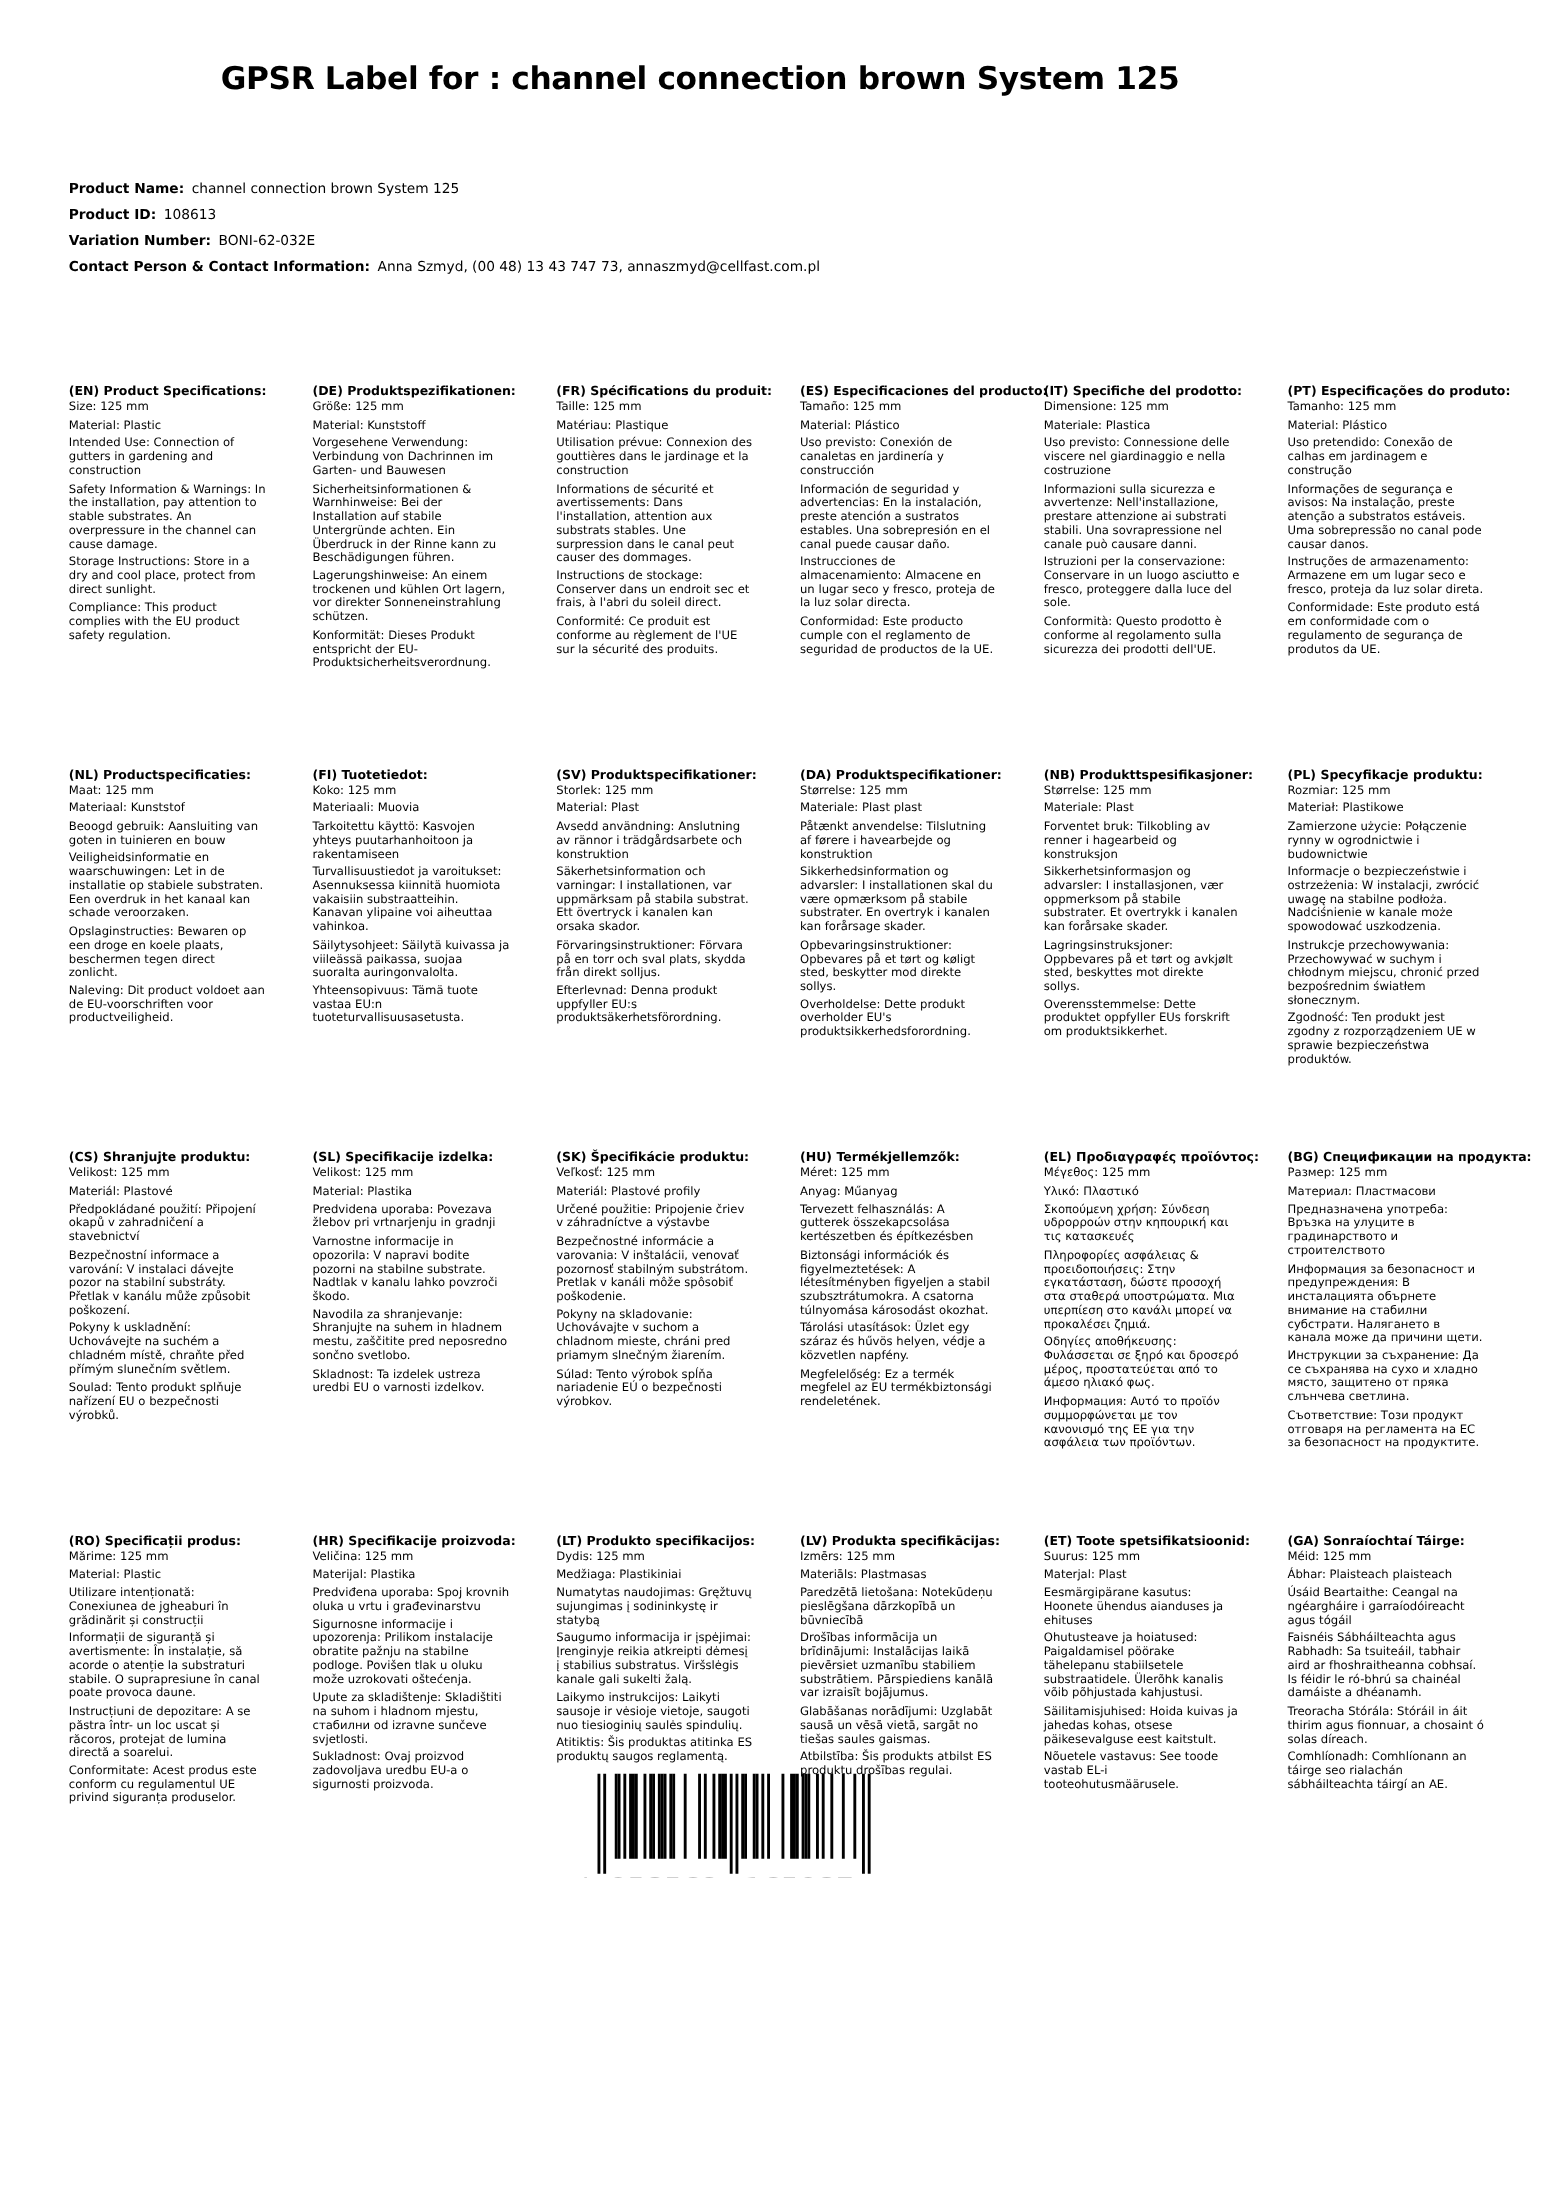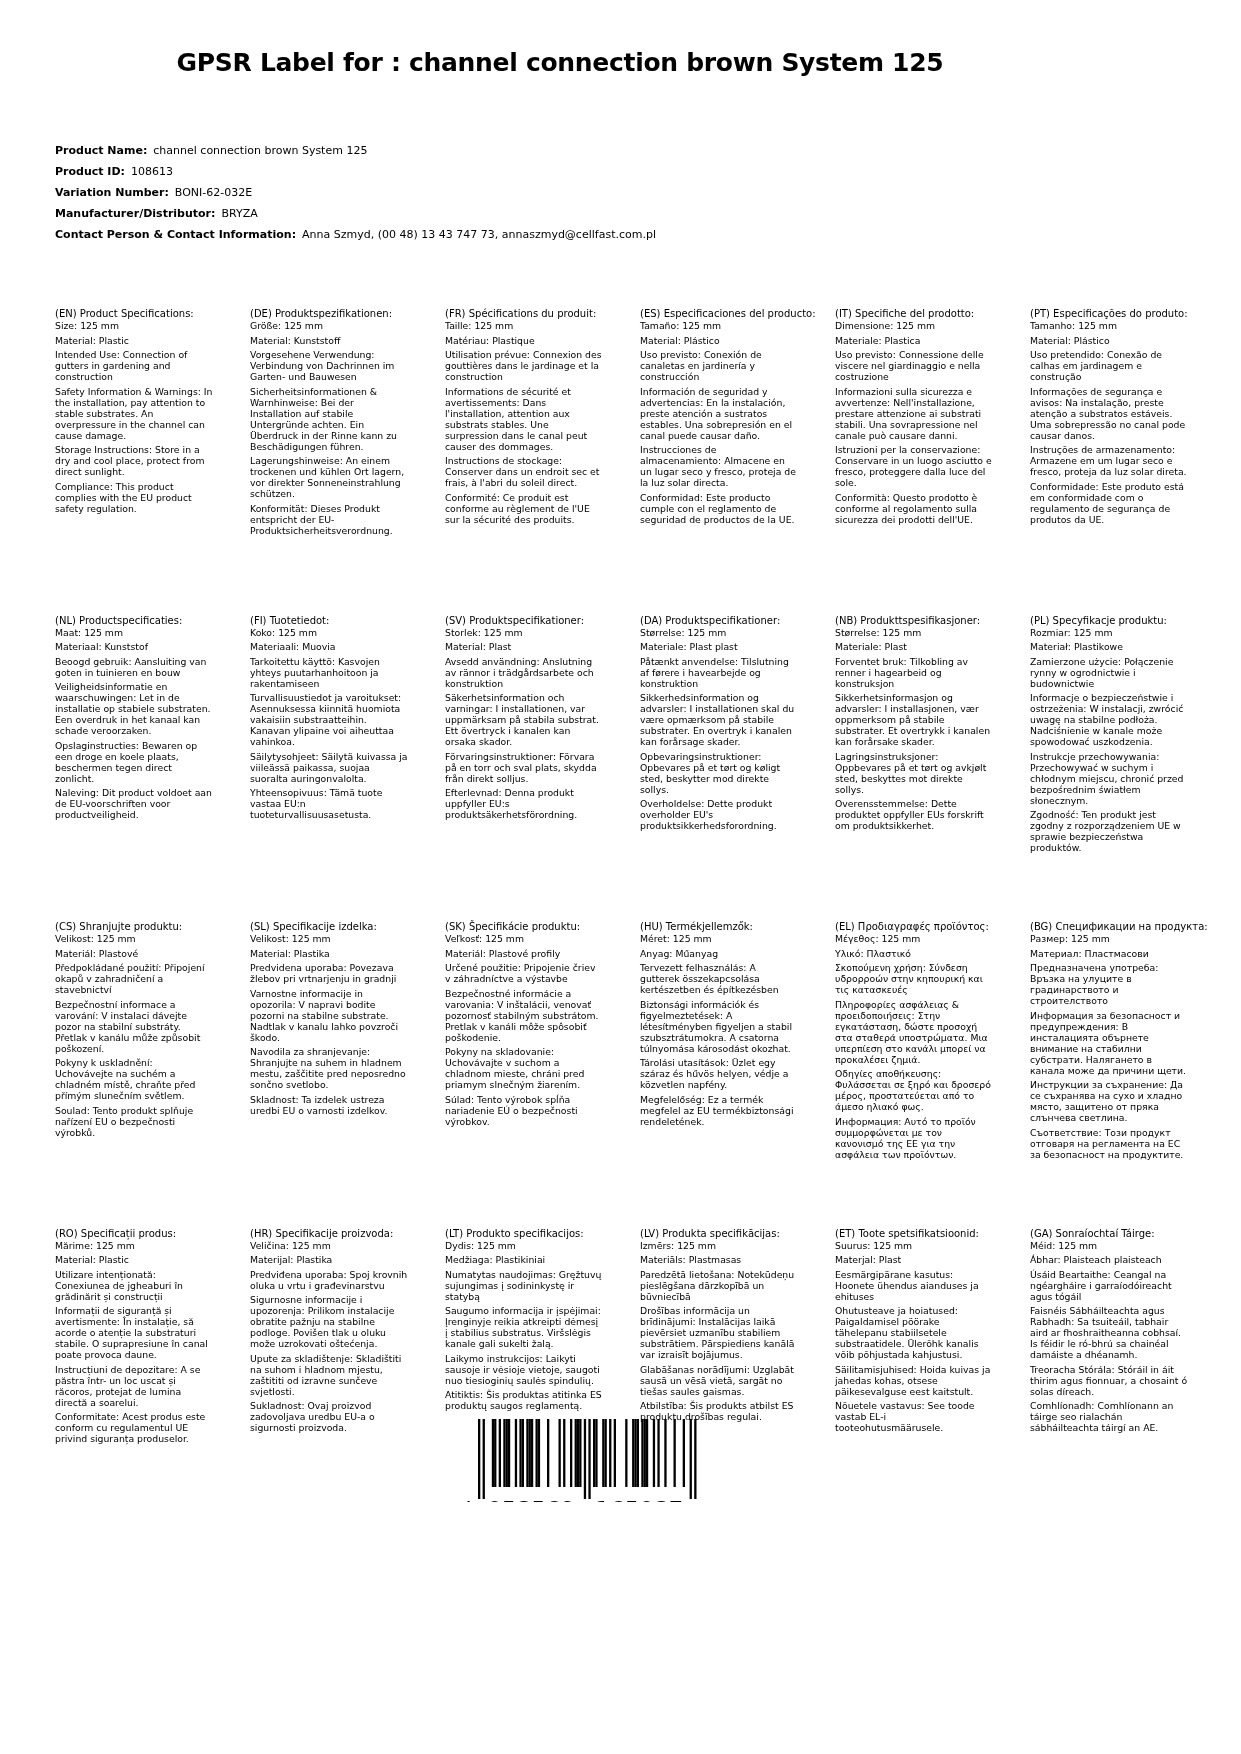--- a/index.html
+++ b/index.html
@@ -14,21 +14,21 @@
   .product-info{position:absolute;top:140px;left:55px;font-size:11px;line-height:21px;}
   .info-row{white-space:nowrap;}
   .info-label{font-weight:bold;}
   .info-value{margin-left:6px;}
   .specs-grid{
     position:absolute;top:308px;left:55px;
     display:grid;grid-template-columns:repeat(6,158px);column-gap:37px;
     grid-auto-rows:306.5px;
   }
   .spec-cell{overflow:visible;}
-  .spec-heading{font-weight:normal;font-size:10px;white-space:nowrap;margin:0 0 1px 0;}
+  .spec-heading{font-weight:bold;font-size:10px;white-space:nowrap;margin:0 0 1px 0;}
   .spec-line{font-size:9.3px;line-height:11px;margin:0 0 3.5px 0;overflow-wrap:break-word;}
   .abs{position:absolute;}
   #barcode-svg{left:448px;top:1417px;}
   #ce-svg{left:452px;top:1538px;}
   #age-svg{left:618px;top:1518px;}
   .bc-digit{font-family:"DejaVu Sans","Liberation Sans",sans-serif;font-size:15px;}
 </style>
 </head>
 <body>
 
@@ -42,23 +42,20 @@
   </div>
 
   <div class="info-row">
     <span class="info-label">Product ID:</span><span class="info-value">108613</span>
   </div>
 
   <div class="info-row">
     <span class="info-label">Variation Number:</span><span class="info-value">BONI-62-032E</span>
   </div>
 
-  <div class="info-row">
-    <span class="info-label">Manufacturer/Distributor:</span><span class="info-value">BRYZA</span>
-  </div>
 
 
   <div class="info-row">
     <span class="info-label">Contact Person &amp; Contact Information:</span><span class="info-value">Anna Szmyd, (00 48) 13 43 747 73, annaszmyd@cellfast.com.pl</span>
   </div>
 </div>
 
   <div class="specs-grid" id="specs-grid">
   <div class="spec-cell">
     <div class="spec-heading">(EN) Product Specifications:</div>
@@ -249,21 +246,21 @@
         <p class="spec-line">Instrucțiuni de depozitare: A se păstra într- un loc uscat și răcoros, protejat de lumina directă a soarelui.</p>
         <p class="spec-line">Conformitate: Acest produs este conform cu regulamentul UE privind siguranța produselor.</p>
       </div>
 
   <div class="spec-cell">
     <div class="spec-heading">(HR) Specifikacije proizvoda:</div>
   <p class="spec-line">Veličina: 125 mm</p>
         <p class="spec-line">Materijal: Plastika</p>
         <p class="spec-line">Predviđena uporaba: Spoj krovnih oluka u vrtu i građevinarstvu</p>
         <p class="spec-line">Sigurnosne informacije i upozorenja: Prilikom instalacije obratite pažnju na stabilne podloge. Povišen tlak u oluku može uzrokovati oštećenja.</p>
-        <p class="spec-line">Upute za skladištenje: Skladištiti na suhom i hladnom mjestu, zaštititi od izravne sunčeve svjetlosti.</p>
+        <p class="spec-line">Upute za skladištenje: Skladištiti na suhom i hladnom mjestu, стабилни od izravne sunčeve svjetlosti.</p>
         <p class="spec-line">Sukladnost: Ovaj proizvod zadovoljava uredbu EU-a o sigurnosti proizvoda.</p>
       </div>
 
   <div class="spec-cell">
     <div class="spec-heading">(LT) Produkto specifikacijos:</div>
   <p class="spec-line">Dydis: 125 mm</p>
         <p class="spec-line">Medžiaga: Plastikiniai</p>
         <p class="spec-line">Numatytas naudojimas: Gręžtuvų sujungimas į sodininkystę ir statybą</p>
         <p class="spec-line">Saugumo informacija ir įspėjimai: Įrenginyje reikia atkreipti dėmesį į stabilius substratus. Viršslėgis kanale gali sukelti žalą.</p>
         <p class="spec-line">Laikymo instrukcijos: Laikyti sausoje ir vėsioje vietoje, saugoti nuo tiesioginių saulės spindulių.</p>

